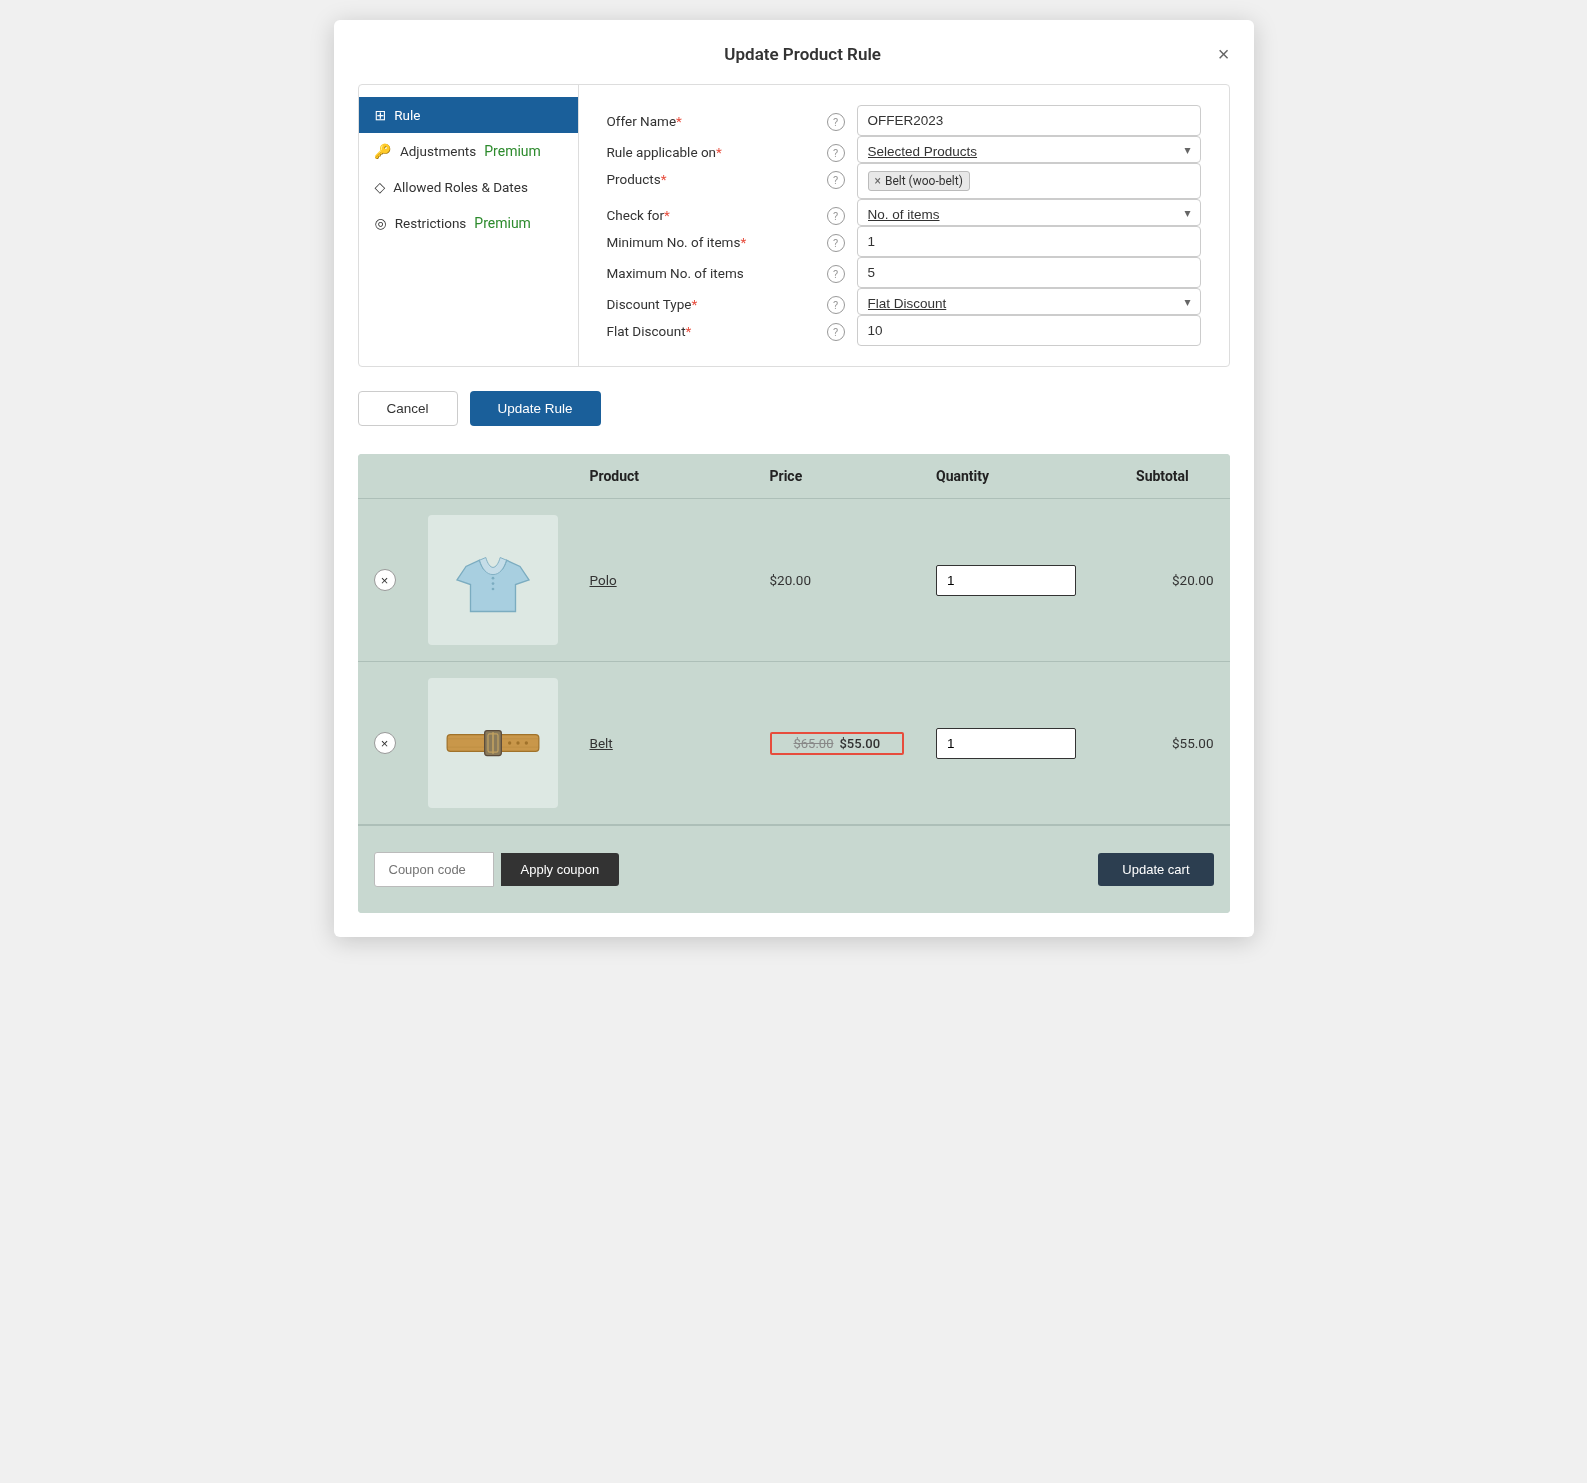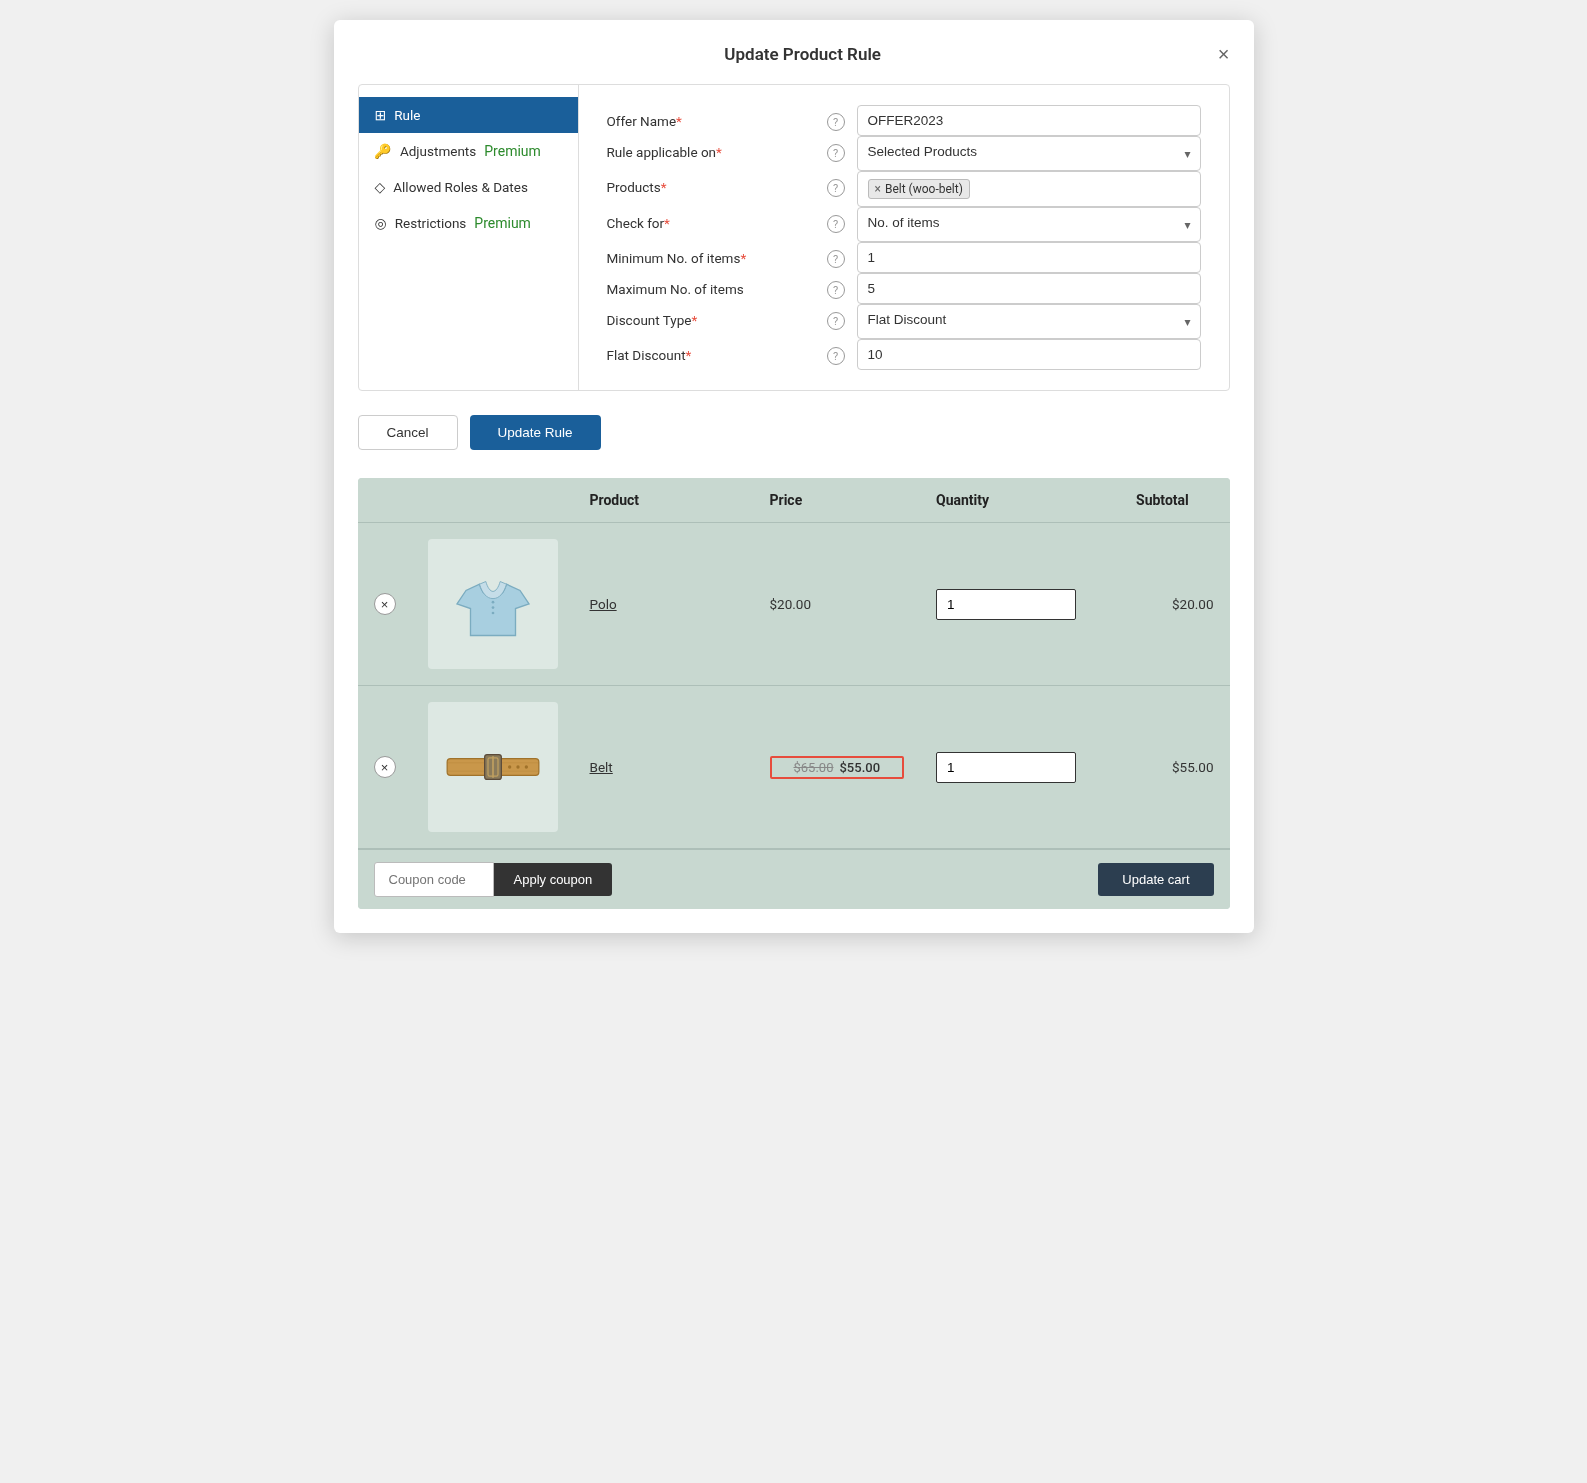--- a/index.html
+++ b/index.html
@@ -122,29 +122,30 @@
       font-size: 13.5px;
       color: #333;
       outline: none;
     }
     .form-select-wrap {
       position: relative;
       width: 100%;
     }
     .form-select {
       width: 100%;
-      padding: 7px 30px 11px 10px;
+      padding: 7px 30px 3px 10px;
       border: 1px solid #ccc;
       border-radius: 4px;
       font-size: 13.5px;
       color: #333;
       appearance: none;
       background: #fff;
       cursor: pointer;
       outline: none;
+      text-decoration: underline;
     }
     .select-arrow {
       position: absolute;
       right: 10px;
       top: 50%;
       transform: translateY(-50%);
       pointer-events: none;
       color: #666;
       font-size: 12px;
     }
@@ -289,24 +290,24 @@
       display: inline-flex;
       gap: 6px;
       align-items: center;
       padding: 2px 22px;
       border-radius: 2px;
     }
     
     .cart-footer {
       background: #c8d8d0;
       border-top: 1px solid #adbfb8;
-      padding: 12px 16px;
-      display: flex;
-      align-items: center;
-      gap: 0;
+      padding: 26px 16px;
+      display: flex;
+      align-items: center;
+      gap: 7px;
     }
     .coupon-input {
       padding: 9px 14px;
       border: 1px solid #bbb;
       border-radius: 3px 0 0 3px;
       font-size: 13px;
       background: #fff;
       outline: none;
       width: 120px;
     }

